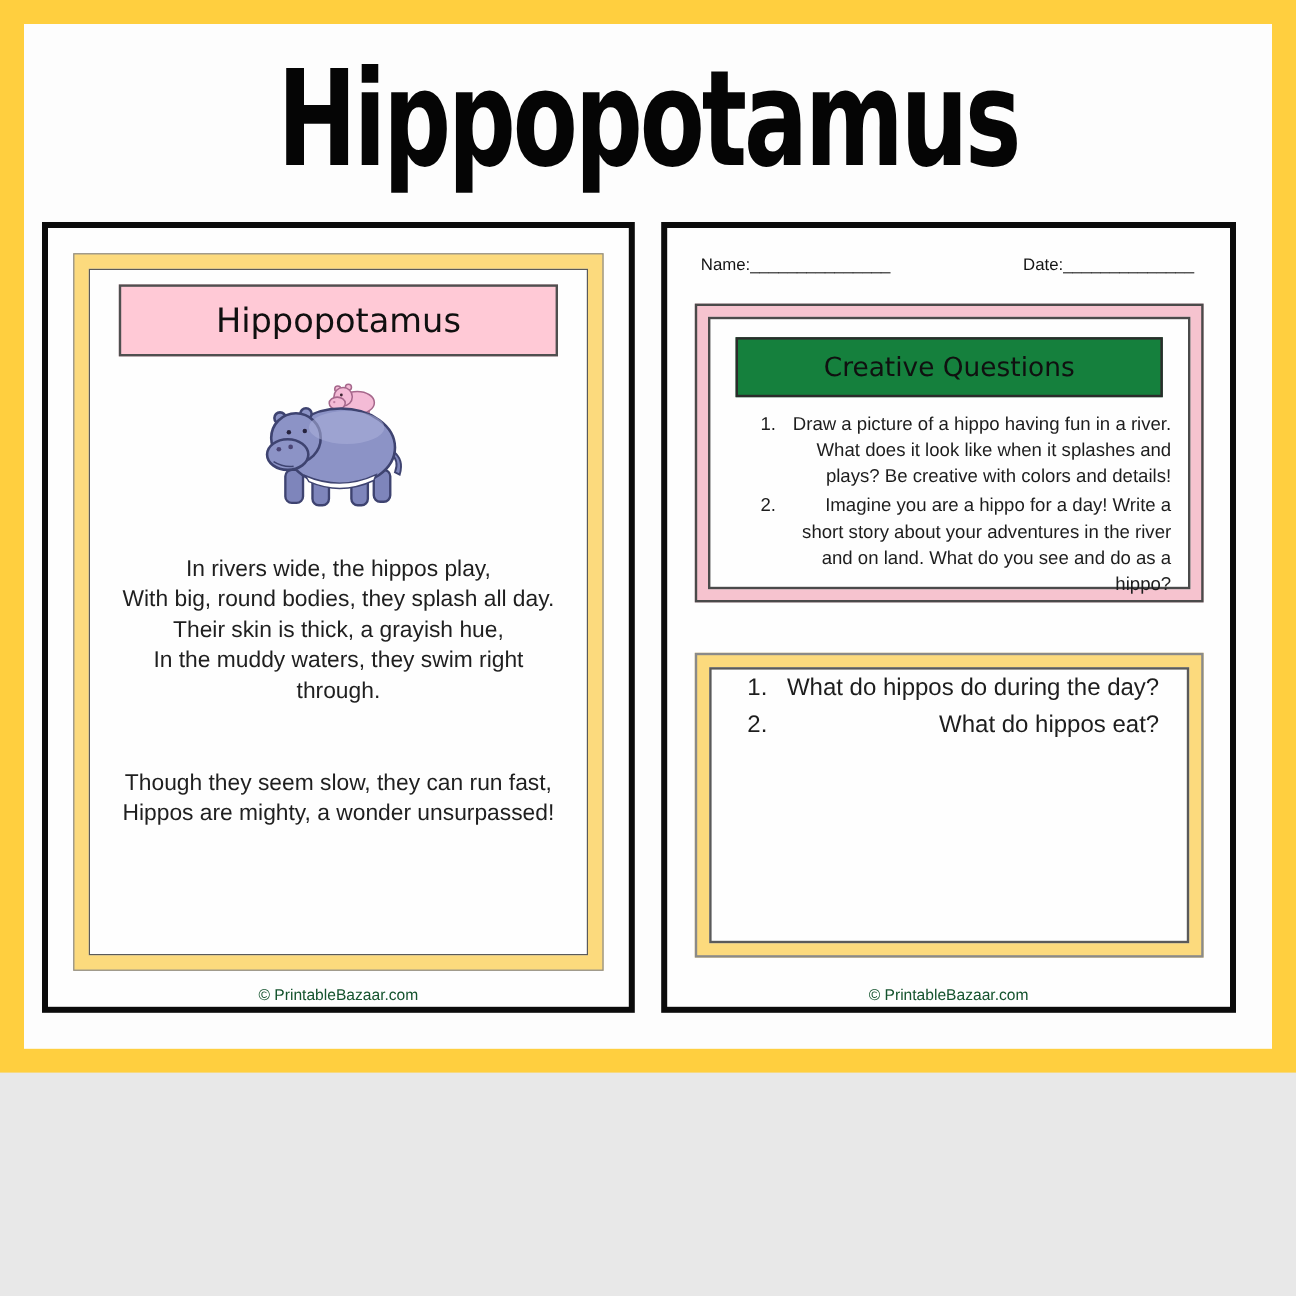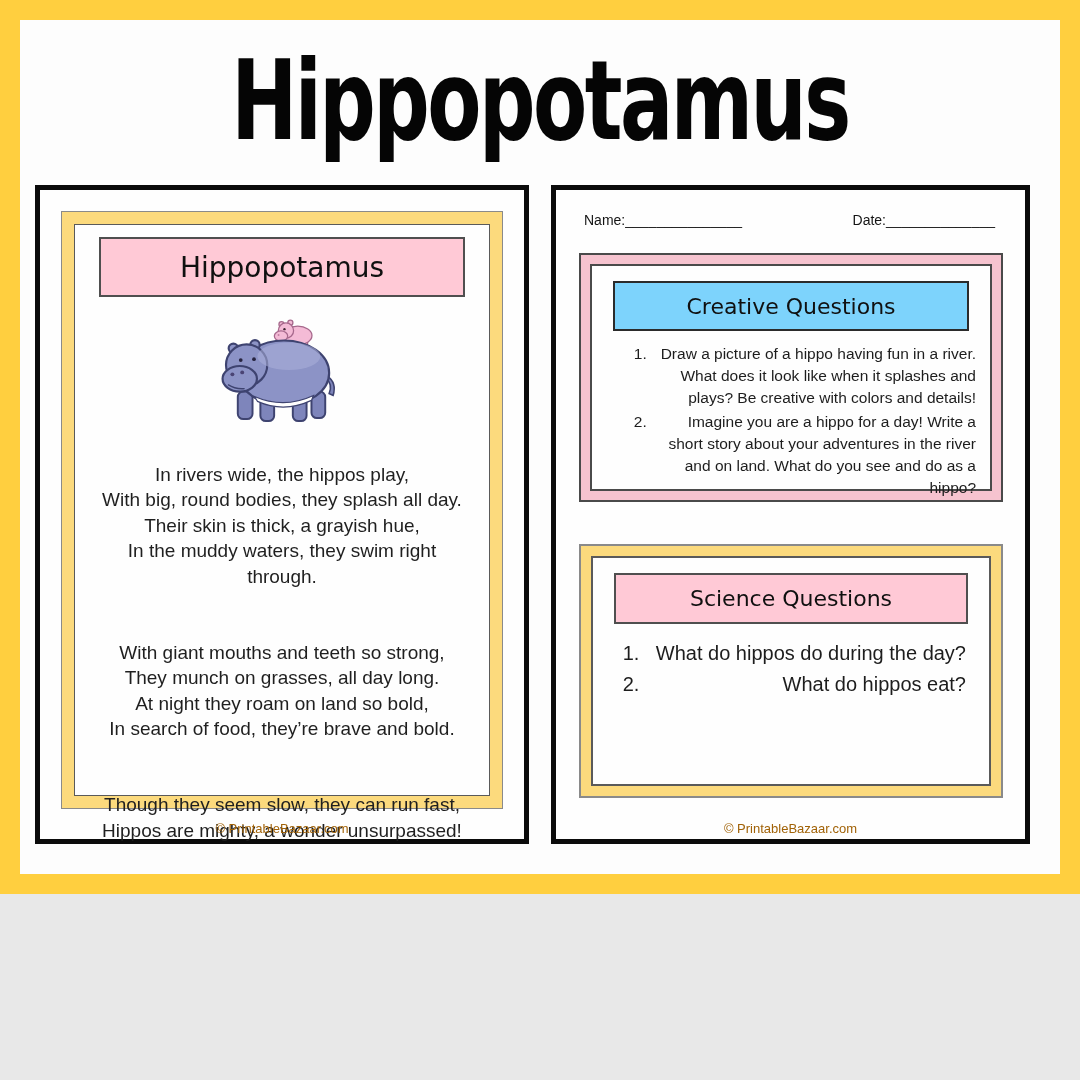--- a/index.html
+++ b/index.html
@@ -30,21 +30,21 @@
   .page{
     position:absolute;top:185px;height:659px;
     background:#FEFEFE;
     border:5px solid #0b0b0b;
     box-sizing:border-box;
   }
   .page-left{left:35px;width:494px;}
   .page-right{left:551px;width:479px;}
   .page-footer{
     position:absolute;bottom:3px;left:0;width:100%;
-    text-align:center;font-size:13px;color:#a16207;
+    text-align:center;font-size:13px;color:#14532d;
   }
   
   .gold-frame{
     position:absolute;left:21px;right:21px;top:21px;bottom:30px;
     background:#FCDA7D;
     border:1px solid #8a8a8a;
     padding:12px;
     box-sizing:border-box;
   }
   .gold-frame-inner{
@@ -52,21 +52,21 @@
     background:#FEFEFE;
     border:1px solid #5a5a5a;
     box-sizing:border-box;
   }
   .banner{
     display:flex;align-items:center;justify-content:center;
     font-family:"DejaVu Sans",sans-serif;
     color:#101010;
   }
   .banner-pink{background:#FFC9D6;border:2px solid #4f4f4f;}
-  .banner-yellow{background:#7dd3fc;border:2px solid #2b2b2b;}
+  .banner-yellow{background:#15803d;border:2px solid #2b2b2b;}
   .poem-banner{
     margin:12px 24px 0 24px;height:56px;font-size:28px;
   }
   .hippo-img{display:block;margin:14px auto 0 auto;}
   .poem{
     margin-top:13px;
     text-align:center;
     font-size:19px;line-height:25.5px;
     color:#1f1f1f;
     white-space:pre-line;
@@ -178,24 +178,20 @@
           <circle cx="24.5" cy="62.5" r="2" fill="#4a4474"></circle>
           <path d="M10 75 q8 5 17 4" fill="none" stroke="#3E4370" stroke-width="1.4"></path>
         </svg>
 
         <div class="poem">
           <div class="stanza">In rivers wide, the hippos play,
 With big, round bodies, they splash all day.
 Their skin is thick, a grayish hue,
 In the muddy waters, they swim right
 through.</div>
-          <div class="stanza">With giant mouths and teeth so strong,
-They munch on grasses, all day long.
-At night they roam on land so bold,
-In search of food, they’re brave and bold.</div>
           <div class="stanza">Though they seem slow, they can run fast,
 Hippos are mighty, a wonder unsurpassed!</div>
         </div>
       </div>
     </div>
     <div class="page-footer">© PrintableBazaar.com</div>
   </div>
 
   <div class="page page-right">
 
@@ -209,21 +205,20 @@
         <div class="banner banner-yellow creative-banner">Creative Questions</div>
         <ol class="q-list creative-list">
           <li>Draw a picture of a hippo having fun in a river. What does it look like when it splashes and plays? Be creative with colors and details!</li>
           <li>Imagine you are a hippo for a day! Write a short story about your adventures in the river and on land. What do you see and do as a hippo?</li>
         </ol>
       </div>
     </div>
 
     <div class="q-box q-box-goldframe">
       <div class="q-box-inner" style="border-color:#5a5a5a;">
-        <div class="banner banner-pink science-banner">Science Questions</div>
         <ol class="q-list science-list">
           <li>What do hippos do during the day?</li>
           <li>What do hippos eat?</li>
         </ol>
       </div>
     </div>
 
     <div class="page-footer">© PrintableBazaar.com</div>
   </div>
 

